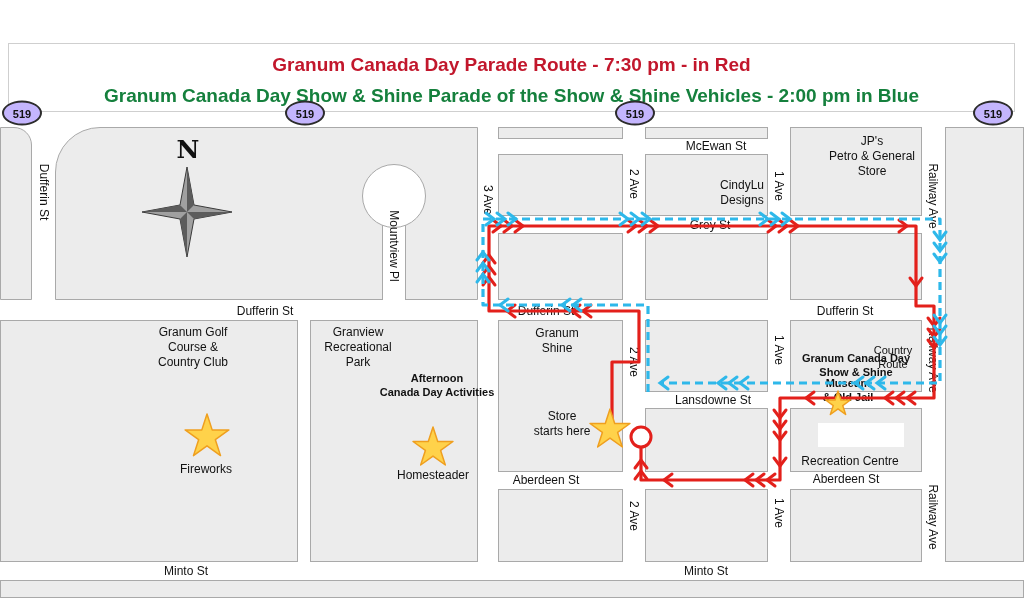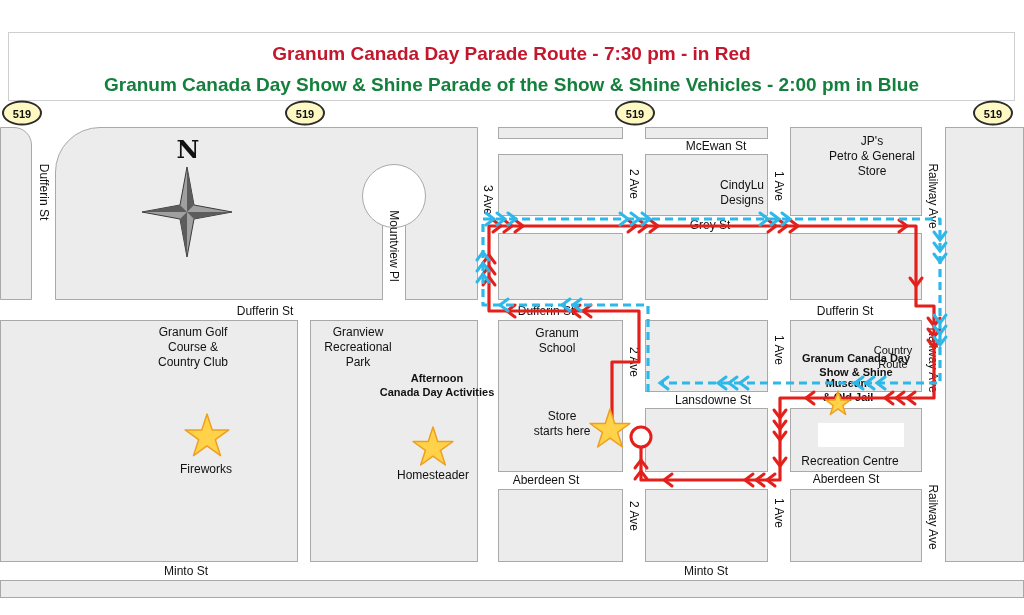--- a/index.html
+++ b/index.html
@@ -1,34 +1,34 @@
 <!DOCTYPE html>
 <html><head>
 <meta charset="utf-8">
 <style>
   html,body{margin:0;padding:0;background:#fff;}
   #stage{position:relative;width:1024px;height:615px;background:#ffffff;overflow:hidden;
          font-family:"Liberation Sans",sans-serif;color:#1a1a1a;}
-  .title-box{position:absolute;left:8px;top:32px;width:1007px;height:69px;background:#fff;
+  .title-box{position:absolute;left:8px;top:43px;width:1007px;height:69px;background:#fff;
              border:1px solid #cfcfcf;text-align:center;box-sizing:border-box;padding-top:5px;}
   .title-line{font-weight:bold;font-size:19px;line-height:31px;white-space:nowrap;}
   .t-red{color:#c2172c;}
   .t-blue{color:#15803d;}
   .block{position:absolute;background:#ececec;border:1px solid #a9a9a9;box-sizing:border-box;}
   .street-stem{position:absolute;background:#ffffff;border-left:1px solid #a9a9a9;border-right:1px solid #a9a9a9;box-sizing:border-box;}
   .culdesac{position:absolute;background:#ffffff;border:1px solid #a9a9a9;border-radius:50%;box-sizing:border-box;}
   .lbl{position:absolute;transform:translate(-50%,-50%);font-size:12px;white-space:nowrap;color:#111;}
   .vlabel{position:absolute;transform:translate(-50%,-50%);font-size:12px;color:#111;
           writing-mode:vertical-rl;text-orientation:mixed;white-space:nowrap;}
   .place{position:absolute;transform:translate(-50%,-50%);text-align:center;font-size:12px;
          color:#111;white-space:pre-line;line-height:1.25;}
   .place.bold{font-weight:bold;}
   .sz11{font-size:11px;}
   .sz10{font-size:11px;}
-  .hwy{position:absolute;transform:translate(-50%,-50%);width:36px;height:21px;background:#fef9c3;
+  .hwy{position:absolute;transform:translate(-50%,-50%);width:36px;height:21px;background:#c4b5fd;
        border:2px solid #2c2c2c;border-radius:50%;display:flex;align-items:center;justify-content:center;
        font-size:11px;font-weight:bold;color:#111;}
   .compass-n{position:absolute;transform:translate(-50%,-50%);font-family:"DejaVu Serif",serif;
              font-size:25px;font-weight:bold;color:#111;}
   #routes,#compass-svg{position:absolute;pointer-events:none;}
   #routes{left:0;top:0;}
   .white-patch{position:absolute;background:#ffffff;}
 </style>
 </head>
 <body>
@@ -118,21 +118,21 @@
 
   <div class="place" style="left:358px;top:347px;">Granview
 Recreational
 Park</div>
   <div class="place" style="left:193px;top:347px;">Granum Golf
 Course &amp;
 Country Club</div>
   <div class="place bold sz11" style="left:437px;top:386px;">Afternoon
 Canada Day Activities</div>
   <div class="place" style="left:557px;top:341px;">Granum
-School</div>
+Shine</div>
   <div class="place" style="left:742px;top:193px;">CindyLu
 Designs</div>
   <div class="place" style="left:872px;top:156px;">JP's
 Petro &amp; General
 Store</div>
   <div class="place sz11" style="left:893px;top:358px;">Country
 Route</div>
   <div class="place bold sz10" style="left:856px;top:366px;">Granum Canada Day
 Show &amp; Shine</div>
   <div class="place bold sz10" style="left:848px;top:391px;">Museum

